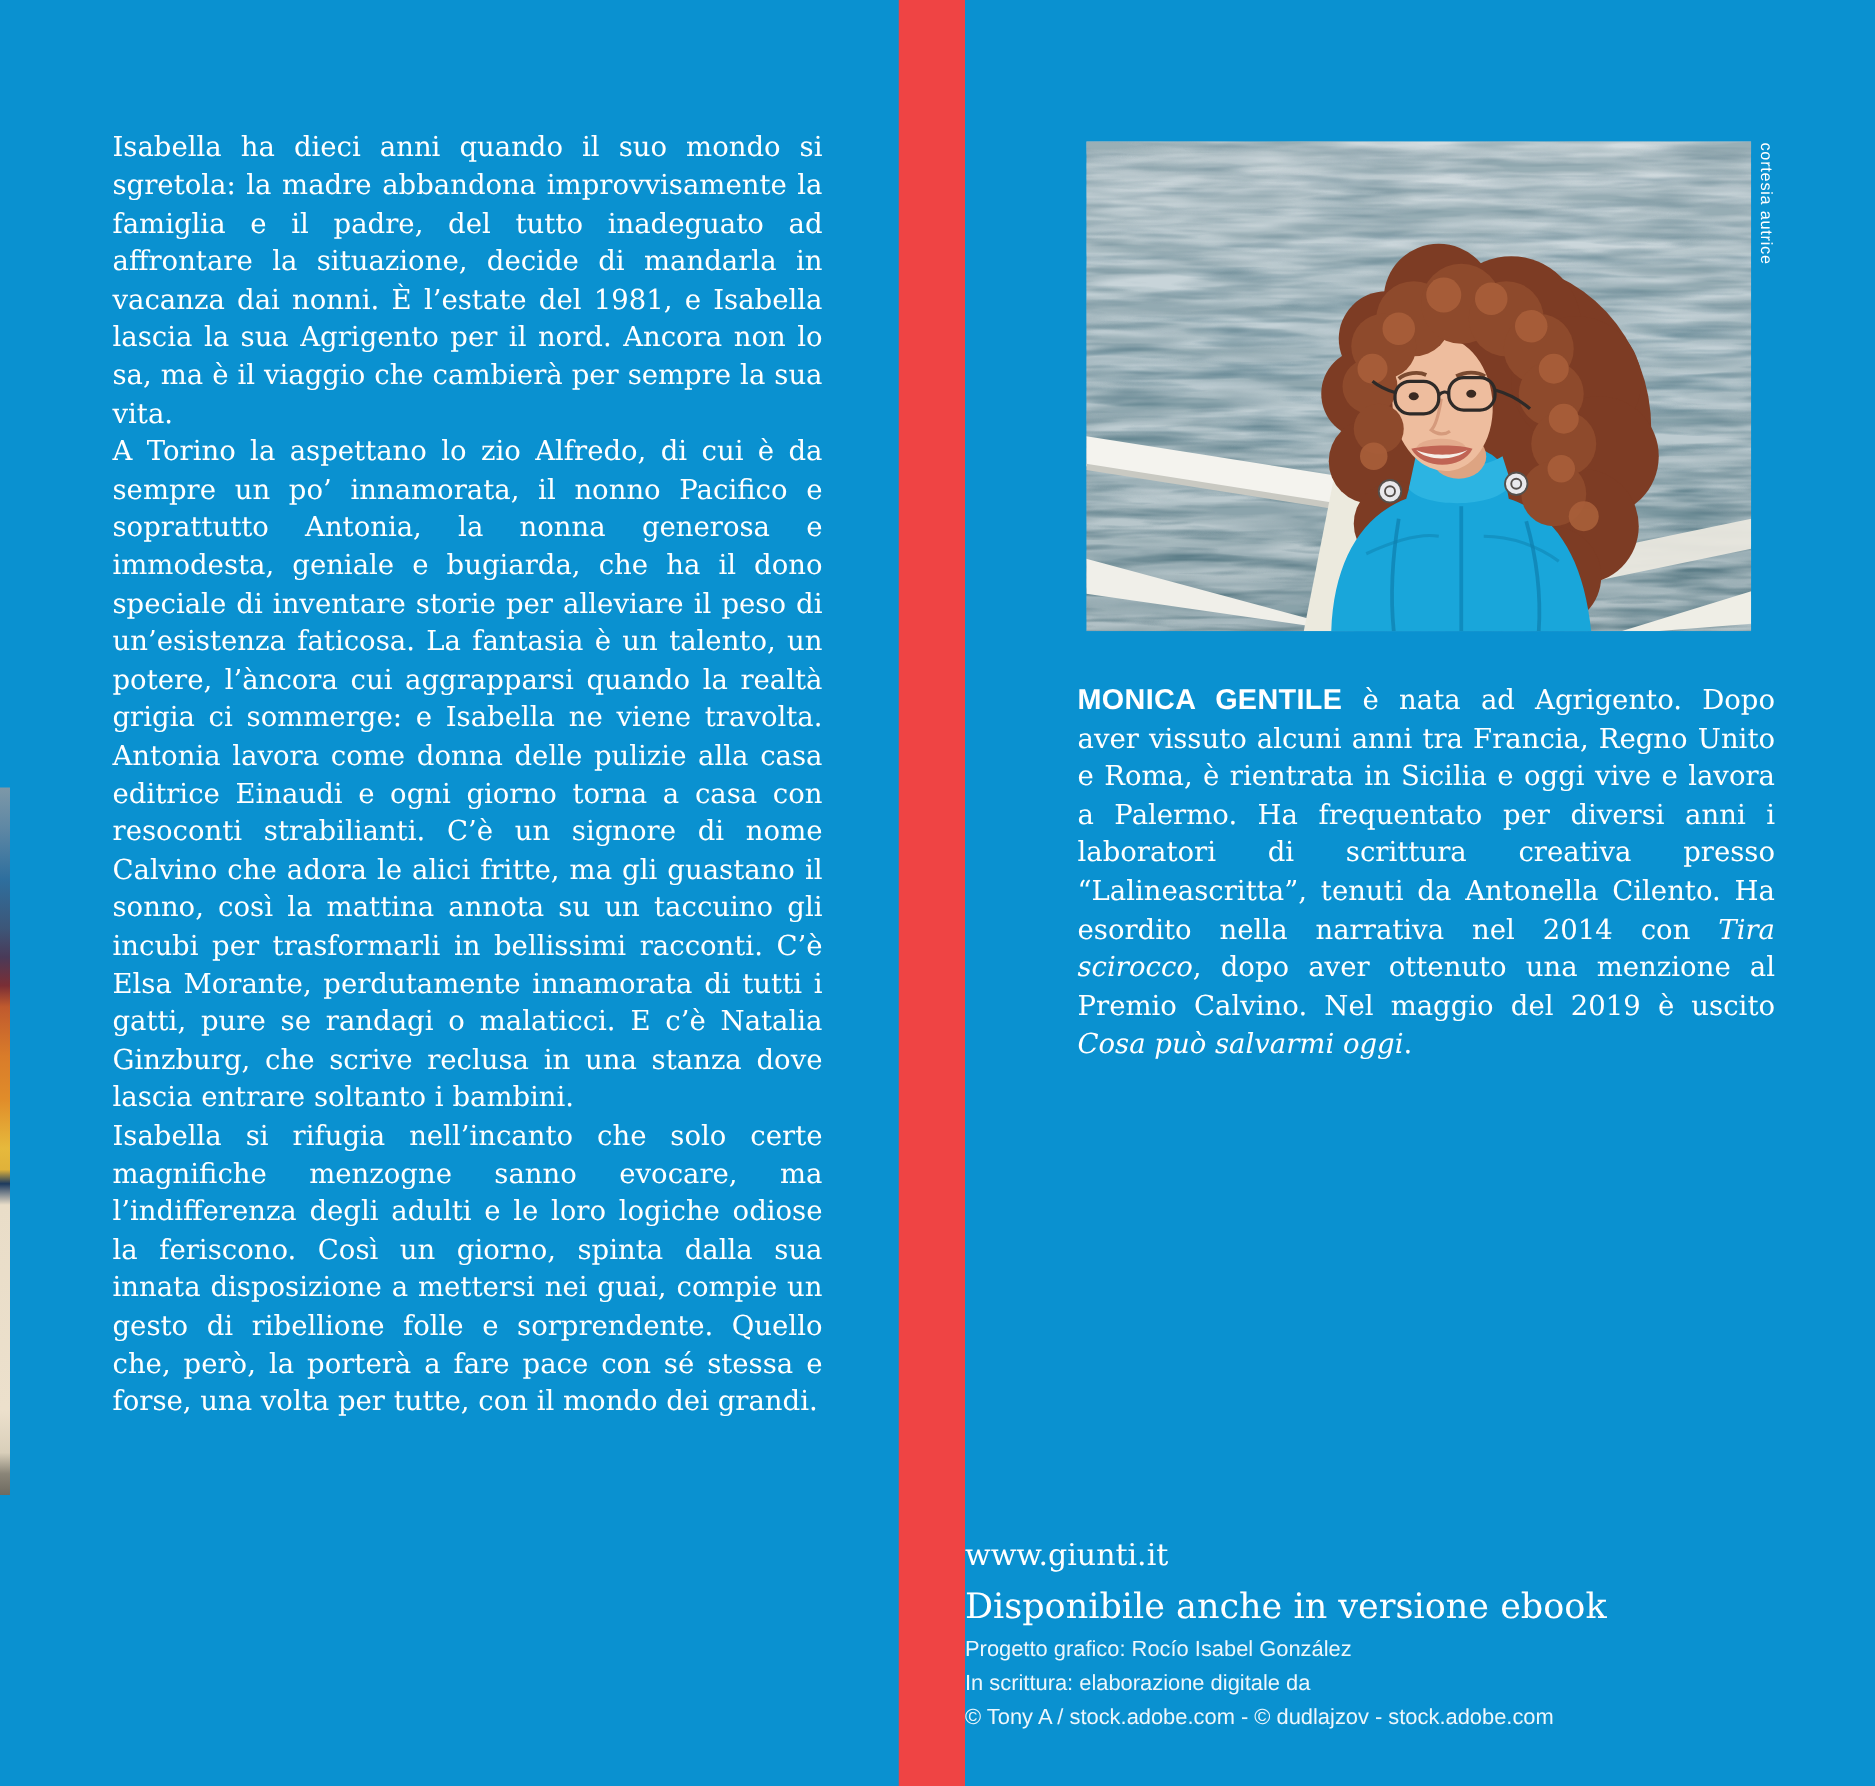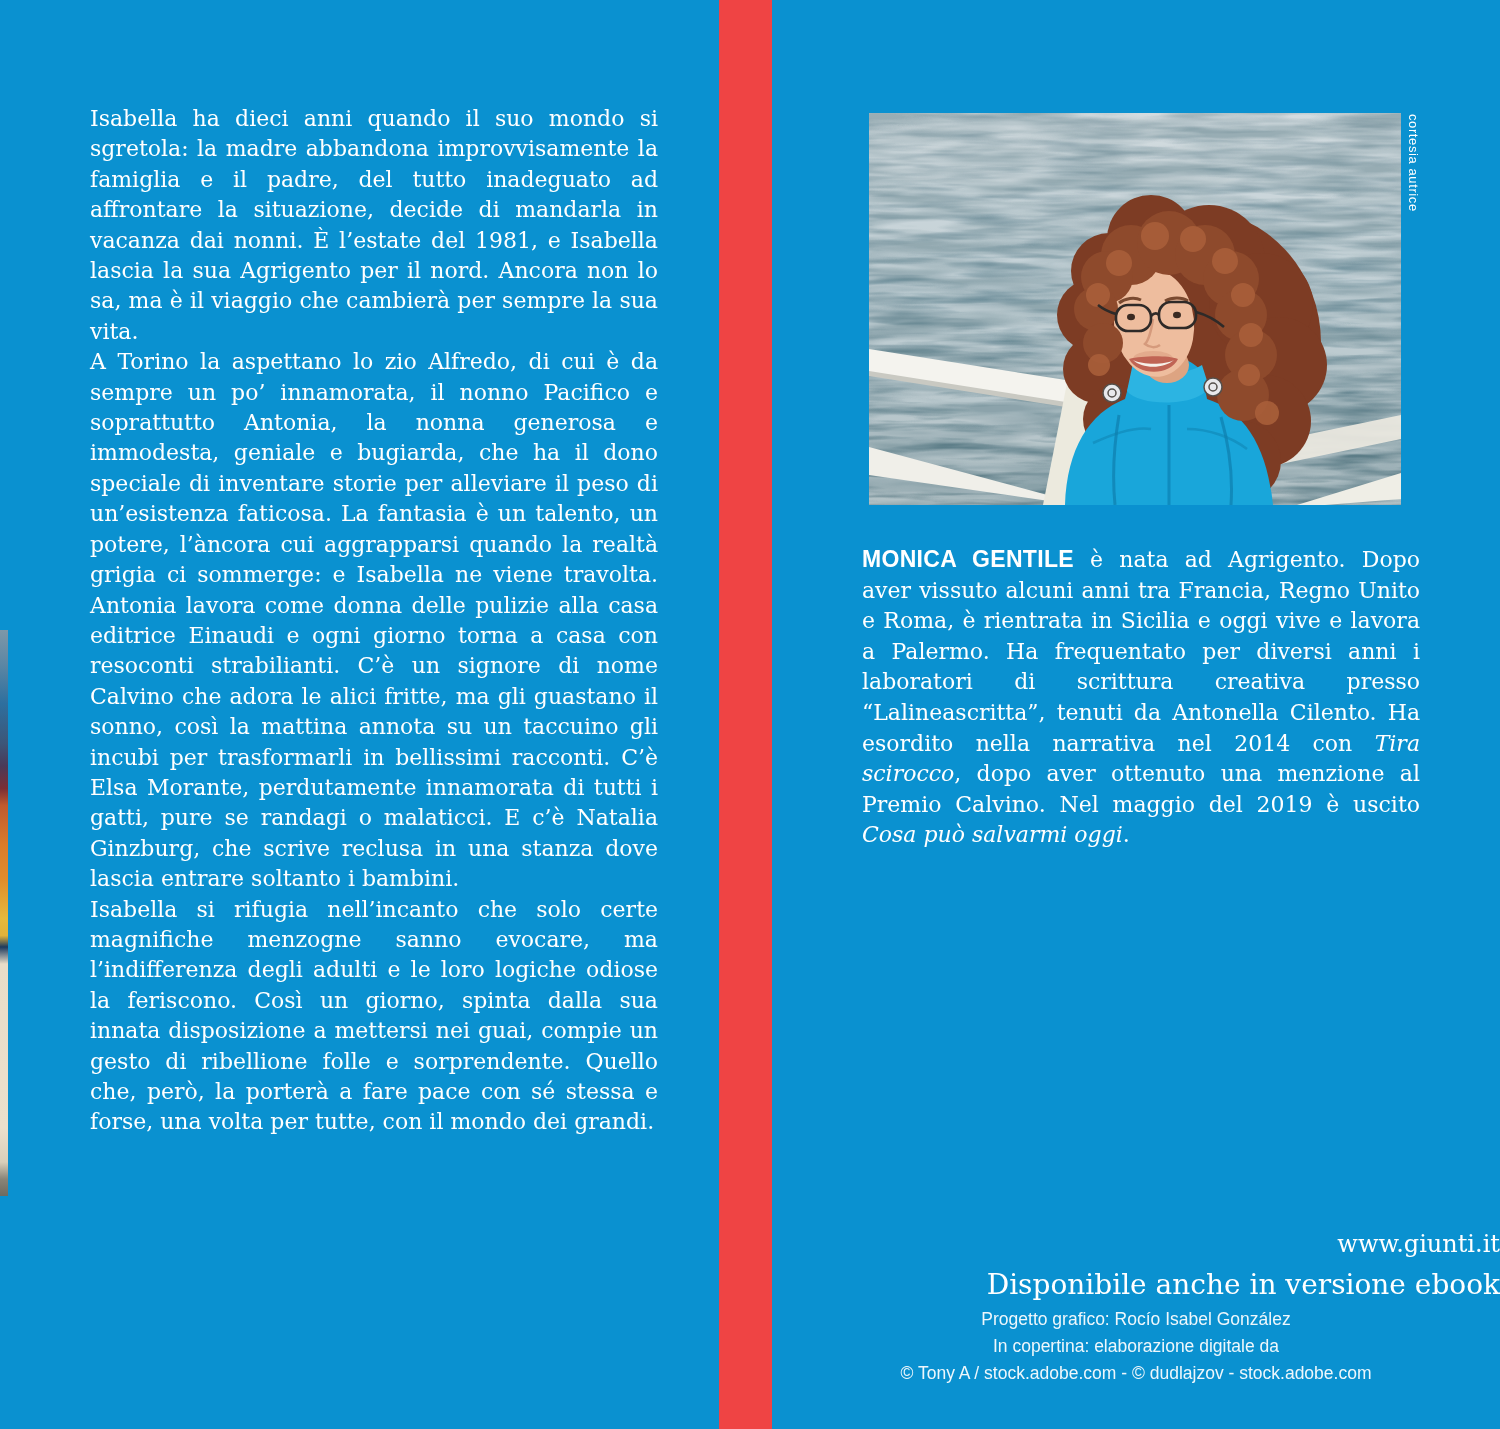--- a/index.html
+++ b/index.html
@@ -78,30 +78,30 @@
     letter-spacing: 0.3px;
     margin-top: 16px;
   }
   .italic { font-style: italic; }
 
   
   .footer-line {
     position: absolute;
     left: 772px;
     width: 728px;
-    text-align: right;
+    text-align: left;
     color: #ffffff;
   }
   #footer-website   { top: 1230px; font-size: 24px; }
   #footer-ebook     { top: 1268px; font-size: 28px; }
   #footer-credits {
     position: absolute;
     left: 772px; top: 1306px;
     width: 728px;
-    text-align: center;
+    text-align: left;
     color: #eef7fc;
     font-family: "Liberation Sans", sans-serif;
     font-size: 17.5px;
     line-height: 27px;
   }
   #footer-credits div { margin: 0; }
 </style>
 </head>
 <body>
 
@@ -234,17 +234,17 @@
   </div>
 
   <div id="photo-credit">cortesia autrice</div>
 
   <p id="bio-text"><span class="bio-name">MONICA GENTILE</span><span> è nata ad Agrigento. Dopo aver vissuto alcuni anni tra Francia, Regno Unito e Roma, è rientrata in Sicilia e oggi vive e lavora a Palermo. Ha frequentato per diversi anni i laboratori di scrittura creativa presso “Lalineascritta”, tenuti da Antonella Cilento. Ha esordito nella narrativa nel 2014 con </span><span class="italic">Tira scirocco</span><span>, dopo aver ottenuto una menzione al Premio Calvino. Nel maggio del 2019 è uscito </span><span class="italic">Cosa può salvarmi oggi</span><span>.</span></p>
 
   <div id="footer-website" class="footer-line">www.giunti.it</div>
   <div id="footer-ebook" class="footer-line">Disponibile anche in versione ebook</div>
   <div id="footer-credits">
     <div>Progetto grafico: Rocío Isabel González</div>
-    <div>In copertina: elaborazione digitale da</div>
+    <div>In scrittura: elaborazione digitale da</div>
     <div>© Tony A / stock.adobe.com - © dudlajzov - stock.adobe.com</div>
   </div>
 
 </div>
 
 </body></html>

